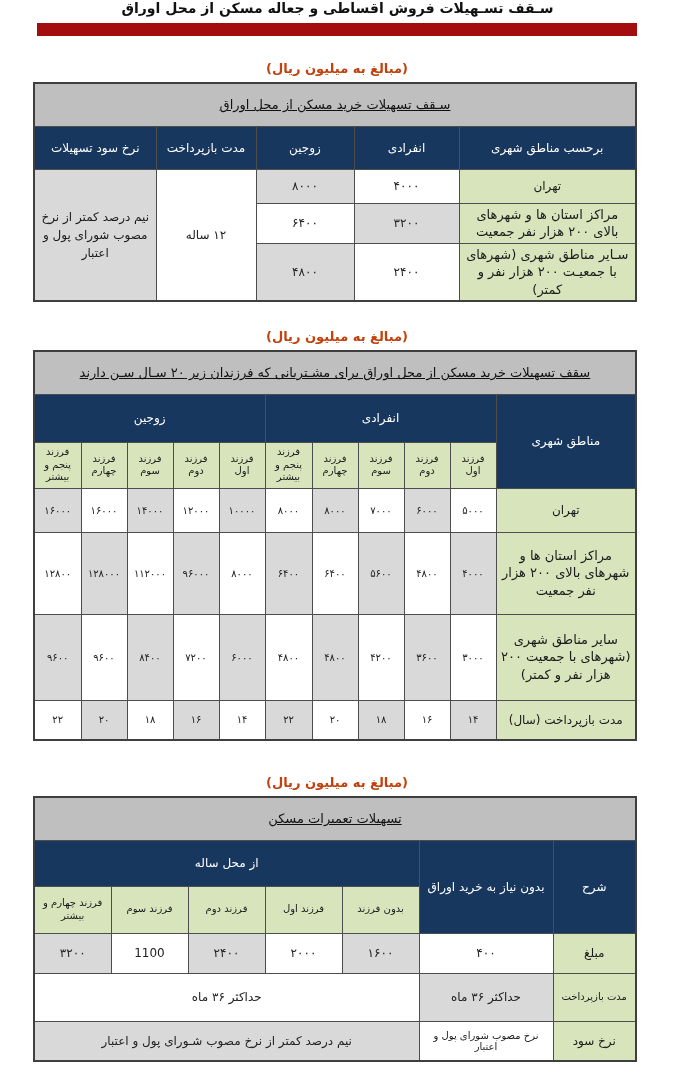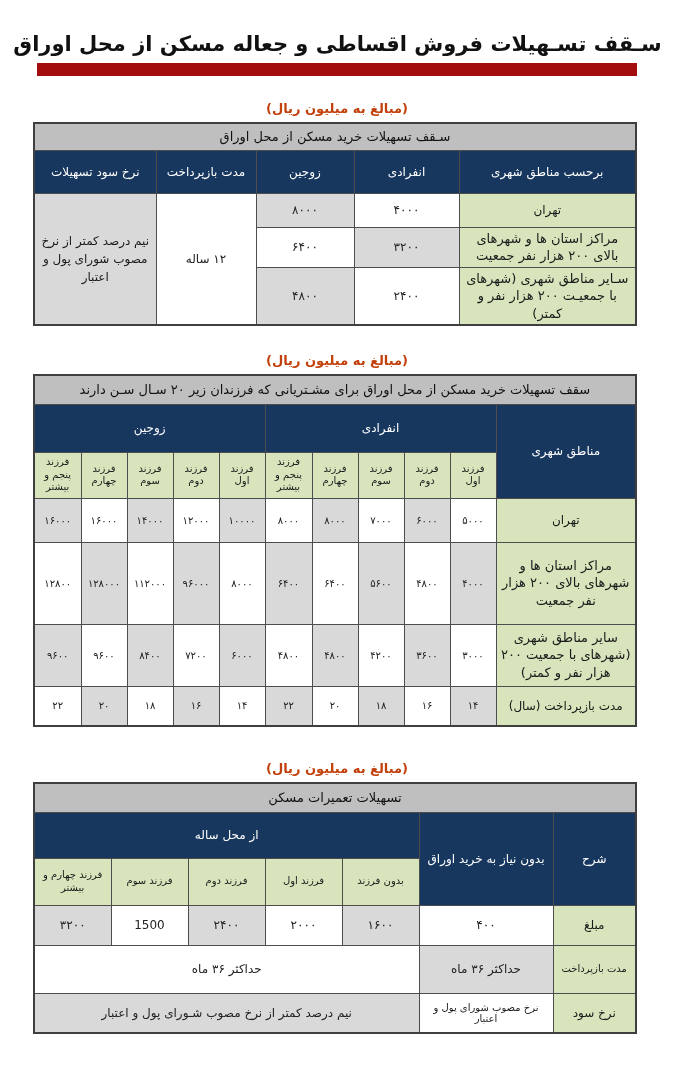--- a/index.html
+++ b/index.html
@@ -3,38 +3,38 @@
 <meta charset="utf-8">
 <style>
   * { margin:0; padding:0; box-sizing:border-box; }
   html,body { background:#e9e9e9; }
   .page {
     width:675px; height:1084px; margin:0 auto; background:#ffffff;
     font-family:"DejaVu Sans", sans-serif; color:#1a1a1a; position:relative;
     direction:rtl; overflow:hidden;
   }
   .main-title {
-    padding-top:32px; text-align:center; font-size:21px; font-weight:bold; color:#111;
+    padding-top:0; text-align:center; font-size:14px; font-weight:bold; color:#111;
     letter-spacing:0;
   }
   .red-bar { height:13px; background:#a30d0d; margin:7px 38px 0 37px; }
   .unit-note { margin:25px 38px 6px 37px; text-align:center; font-size:13px; font-weight:bold; color:#c2410c; }
   .unit-note.second { margin-top:27px; }
   .unit-note.third { margin-top:34px; }
 
   table.tbl {
     width:602px; margin:0 38px 0 37px; border-collapse:collapse; table-layout:fixed;
     border:2px solid #3f3f3f;
   }
   table.tbl td, table.tbl th {
     border:1px solid #4d4d4d; text-align:center; vertical-align:middle;
     padding:2px 3px; font-weight:normal; overflow:hidden;
   }
   .tbl-title {
-    background:#bfbfbf; font-size:13px; font-weight:bold; color:#111; height:27px;
+    background:#bfbfbf; font-size:13px; font-weight:bold; color:#111; height:43px;text-decoration:underline;
   }
   .navy { background:#17375e; color:#ffffff; font-weight:bold; font-size:12px; }
   .green { background:#d7e4bc; color:#1a1a1a; font-weight:bold; font-size:12px; }
   .green.small { font-size:10px; line-height:1.25; }
   .gray  { background:#d9d9d9; }
   .white { background:#ffffff; }
   .val   { font-size:12px; font-weight:bold; color:#222; }
   .val2  { font-size:10px; font-weight:bold; color:#222; }
   .bigtxt { font-size:12px; font-weight:bold; }
   .wraptxt { font-size:12px; font-weight:bold; line-height:1.5; }
@@ -145,21 +145,21 @@
         <td class="white val2">۴۸۰۰</td>
         <td class="gray val2">۵۶۰۰</td>
         <td class="white val2">۶۴۰۰</td>
         <td class="gray val2">۶۴۰۰</td>
         <td class="white val2">۸۰۰۰</td>
         <td class="gray val2">۹۶۰۰۰</td>
         <td class="white val2">۱۱۲۰۰۰</td>
         <td class="gray val2">۱۲۸۰۰۰</td>
         <td class="white val2">۱۲۸۰۰</td>
       </tr>
-      <tr style="height:62px">
+      <tr style="height:86px">
         <td class="green regtxt">سایر مناطق شهری (شهرهای با جمعیت ۲۰۰ هزار نفر و کمتر)</td>
         <td class="white val2">۳۰۰۰</td>
         <td class="gray val2">۳۶۰۰</td>
         <td class="white val2">۴۲۰۰</td>
         <td class="gray val2">۴۸۰۰</td>
         <td class="white val2">۴۸۰۰</td>
         <td class="gray val2">۶۰۰۰</td>
         <td class="white val2">۷۲۰۰</td>
         <td class="gray val2">۸۴۰۰</td>
         <td class="white val2">۹۶۰۰</td>
@@ -208,21 +208,21 @@
         <th class="green small">فرزند دوم</th>
         <th class="green small">فرزند سوم</th>
         <th class="green small">فرزند چهارم و بیشتر</th>
       </tr>
       <tr style="height:40px">
         <td class="green">مبلغ</td>
         <td class="white val">۴۰۰</td>
         <td class="gray val">۱۶۰۰</td>
         <td class="white val">۲۰۰۰</td>
         <td class="gray val">۲۴۰۰</td>
-        <td class="white val">1500</td>
+        <td class="white val">1100</td>
         <td class="gray val">۳۲۰۰</td>
       </tr>
       <tr style="height:48px">
         <td class="green small">مدت بازپرداخت</td>
         <td class="gray val">حداکثر ۳۶ ماه</td>
         <td class="white val" colspan="5">حداکثر ۳۶ ماه</td>
       </tr>
       <tr style="height:40px">
         <td class="green">نرخ سود</td>
         <td class="white val2">نرخ مصوب شورای پول و اعتبار</td>

